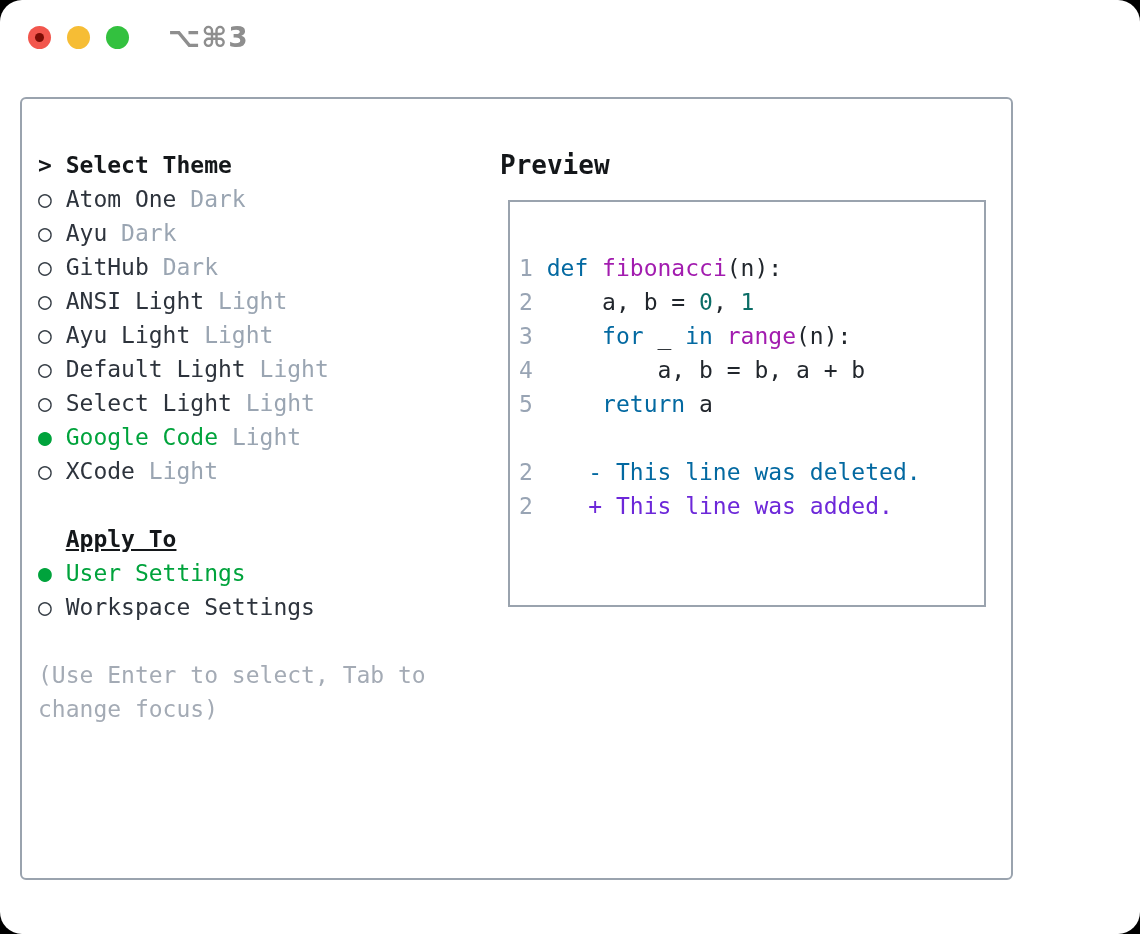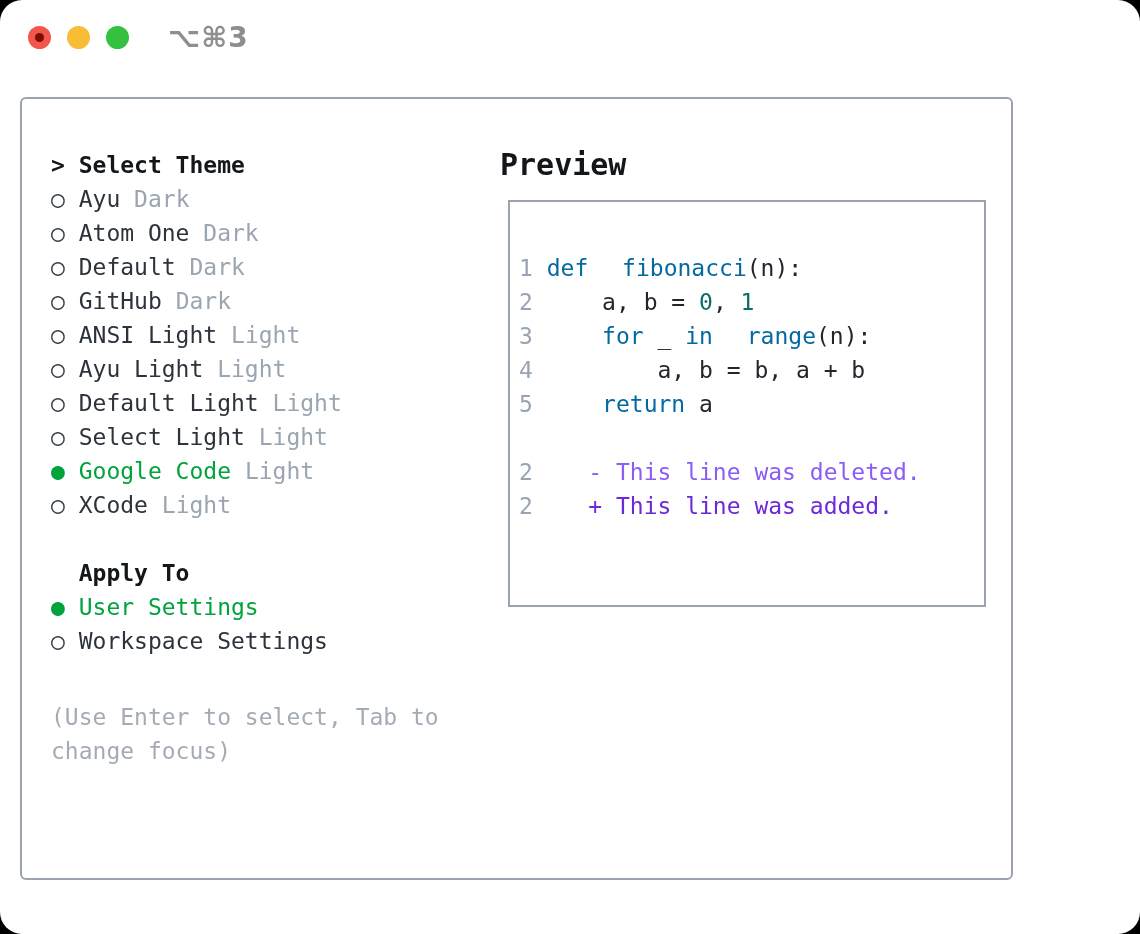--- a/index.html
+++ b/index.html
@@ -27,74 +27,73 @@
     font-family: "DejaVu Sans", "Liberation Sans", sans-serif;
   }
 
   
   .panel {
     position: absolute; left: 20px; top: 97px; width: 993px; height: 783px;
     border: 2px solid #9aa3ae; border-radius: 6px; background: #fff;
   }
 
   
-  .left-col { position: absolute; left: 51px; top: 148px; width: 430px; }
+  .left-col { position: absolute; left: 38px; top: 148px; width: 430px; }
   .row { height: 34px; line-height: 34px; font-size: 23px; white-space: pre; color: #2d333c; }
   .row.header { font-weight: bold; color: #14171a; }
   .prefix, .bullet { display: inline-block; width: 2ch; }
   .bullet { color: #3c434b; }
   .variant { color: #9aa5b2; }
   .row.selected .bullet, .row.selected .name { color: #00a33c; }
   .spacer { height: 34px; }
-  .apply-header { padding-left: 2ch; }
+  .apply-header { padding-left: 2ch; text-decoration: underline; }
   .help {
-    margin-top: 8px; width: 420px; font-size: 23px; line-height: 34px;
+    margin-top: 0; width: 420px; font-size: 23px; line-height: 34px;
     color: #a4abb5; white-space: normal;
   }
 
   
   .preview-label {
     position: absolute; left: 500px; top: 148px; height: 34px; line-height: 34px;
-    font-size: 30px; font-weight: bold; color: #14171a;
+    font-size: 26px; font-weight: bold; color: #14171a;
   }
   .preview-box {
     position: absolute; left: 508px; top: 200px; width: 478px; height: 407px;
     border: 2px solid #9aa3ae; background: #fff;
     padding: 49px 0 0 9px; overflow: hidden;
   }
   .code-line { height: 34px; line-height: 34px; font-size: 23px; white-space: pre; }
   .ln   { color: #98a4b4; }
   .pln  { color: #21262c; }
   .kwd  { color: #0369a1; }
-  .typ  { color: #0369a1; margin-left: 20px; }
+  .typ  { color: #a21caf; }
   .lit  { color: #0b6d66; }
   .ctx  { color: #8b9199; }
-  .del  { color: #8b5cf6; }
+  .del  { color: #0369a1; }
   .add  { color: #6d28d9; }
 </style>
 </head>
 <body>
 
 <div class="window">
 
   <div class="titlebar">
     <div class="light red"></div>
     <div class="light yellow"></div>
     <div class="light green"></div>
     <div class="window-title">⌥⌘3</div>
   </div>
 
   <div class="panel"></div>
 
   <div class="left-col">
     <div class="row header"><span class="prefix">&gt;</span><span>Select Theme</span></div>
 
+    <div class="row"><span class="bullet">○</span><span class="name">Atom One</span><span class="variant"> </span><span class="variant">Dark</span></div>
     <div class="row"><span class="bullet">○</span><span class="name">Ayu</span><span class="variant"> </span><span class="variant">Dark</span></div>
-    <div class="row"><span class="bullet">○</span><span class="name">Atom One</span><span class="variant"> </span><span class="variant">Dark</span></div>
-    <div class="row"><span class="bullet">○</span><span class="name">Default</span><span class="variant"> </span><span class="variant">Dark</span></div>
     <div class="row"><span class="bullet">○</span><span class="name">GitHub</span><span class="variant"> </span><span class="variant">Dark</span></div>
     <div class="row"><span class="bullet">○</span><span class="name">ANSI Light</span><span class="variant"> </span><span class="variant">Light</span></div>
     <div class="row"><span class="bullet">○</span><span class="name">Ayu Light</span><span class="variant"> </span><span class="variant">Light</span></div>
     <div class="row"><span class="bullet">○</span><span class="name">Default Light</span><span class="variant"> </span><span class="variant">Light</span></div>
     <div class="row"><span class="bullet">○</span><span class="name">Select Light</span><span class="variant"> </span><span class="variant">Light</span></div>
     <div class="row selected"><span class="bullet">●</span><span class="name">Google Code</span><span class="variant"> </span><span class="variant">Light</span></div>
     <div class="row"><span class="bullet">○</span><span class="name">XCode</span><span class="variant"> </span><span class="variant">Light</span></div>
 
     <div class="spacer"></div>
 

